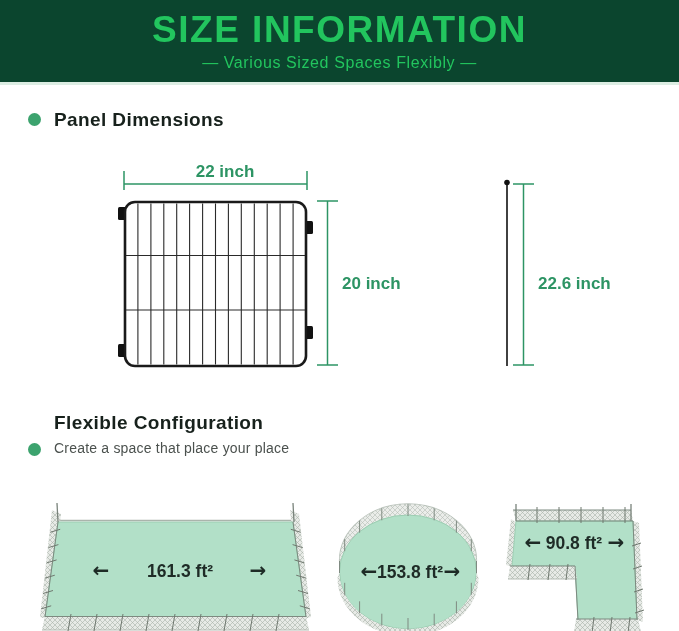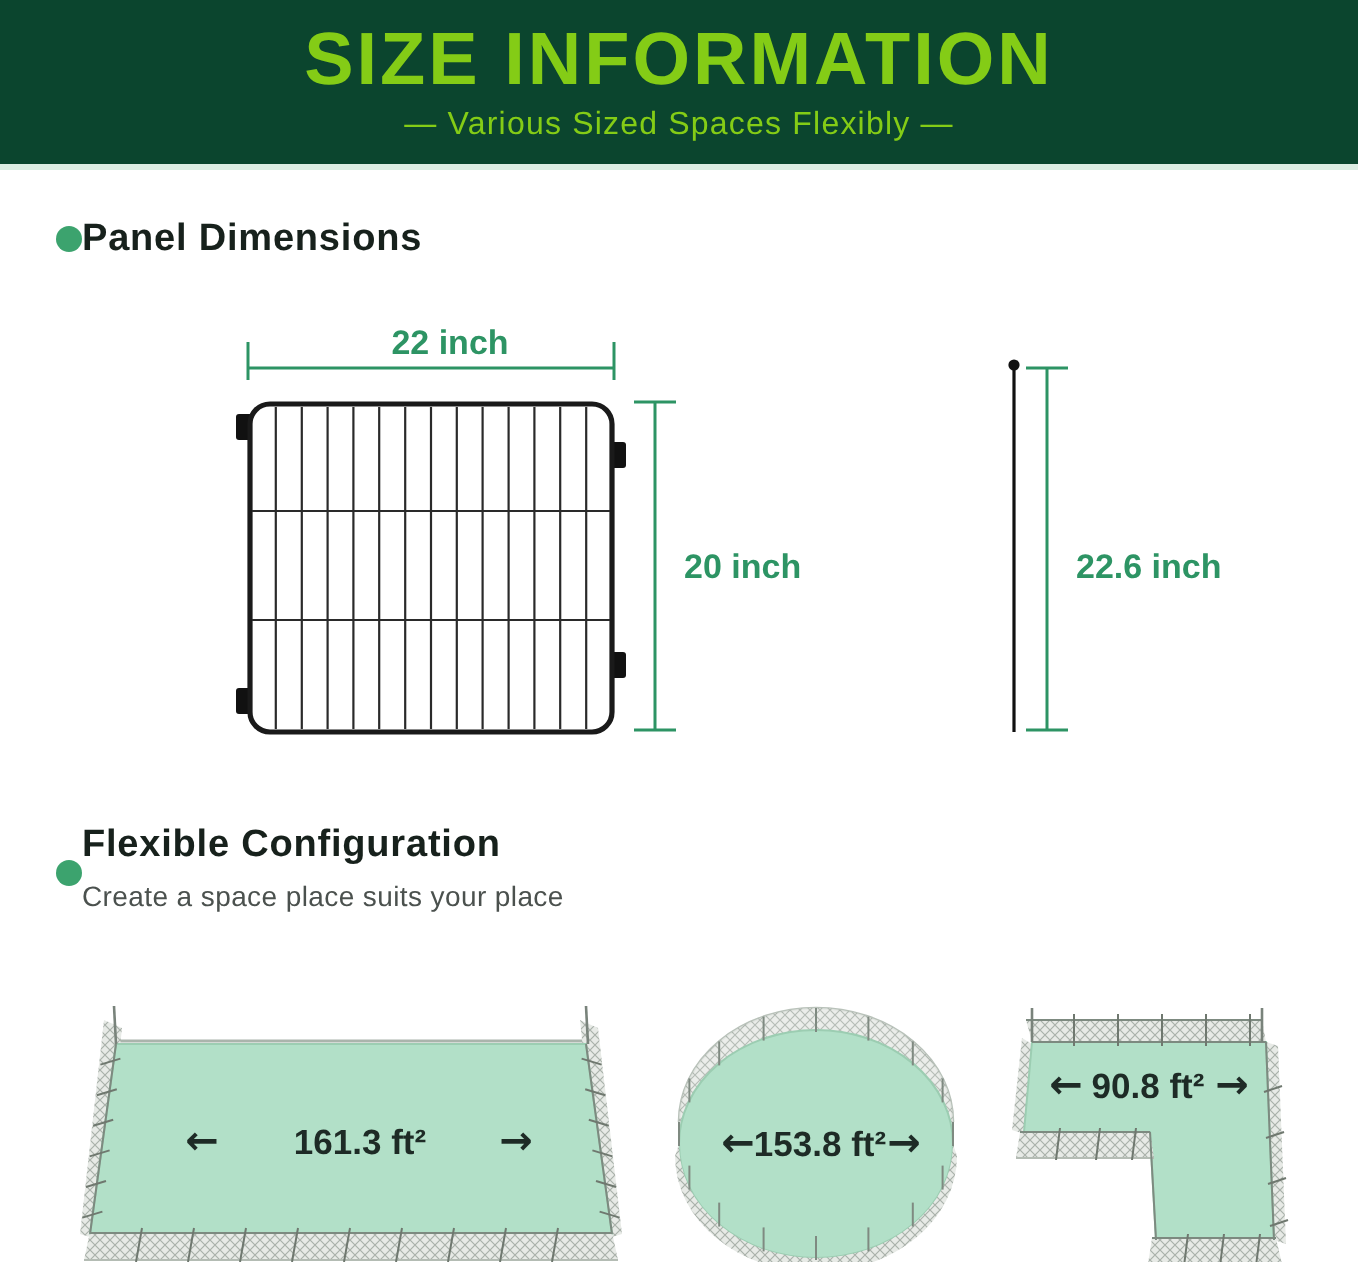--- a/index.html
+++ b/index.html
@@ -1,28 +1,28 @@
 <!DOCTYPE html>
 <html><head>
 <meta charset="utf-8">
 <style>
   html,body{margin:0;padding:0;background:#fff;}
   .page{position:relative;width:679px;height:631px;background:#ffffff;overflow:hidden;
         font-family:"Liberation Sans",sans-serif;}
   
   .header{position:absolute;left:0;top:0;width:679px;height:82px;background:#0b452e;
-          border-bottom:3px solid #dcede3;text-align:center;color:#84cc16;}
+          border-bottom:3px solid #dcede3;text-align:center;color:#22c55e;}
   .header .title{margin:9px 0 0;font-size:37px;font-weight:700;letter-spacing:1.5px;}
   .header .subtitle{margin:3px 12px 0;font-size:16px;font-weight:500;letter-spacing:0.6px;}
   
-  .section-head{position:absolute;display:flex;}
+  .section-head{position:absolute;display:flex;gap:13px;}
   .bullet{width:13px;height:13px;border-radius:50%;background:#3ca36e;flex:0 0 auto;}
   .section-title{font-size:19px;font-weight:600;color:#17211c;letter-spacing:0.4px;margin:0;line-height:1;}
   #sec1{left:28px;top:110px;align-items:center;}
-  #sec2{left:28px;top:413px;align-items:center;}
+  #sec2{left:28px;top:413px;align-items:flex-end;}
   #sec2 .bullet{margin-top:4px;}
   .section-sub{font-size:14px;color:#4b514e;margin:8px 0 0;letter-spacing:0.2px;}
   
   svg{position:absolute;left:0;display:block;}
   #panel-svg{top:148px;}
   #config-svg{top:478px;}
   .dim-label{font-family:"Liberation Sans",sans-serif;font-weight:700;font-size:17px;fill:#2d9464;}
   .area-label{font-family:"Liberation Sans",sans-serif;font-weight:700;font-size:17.5px;fill:#1e2b26;}
   .arrow-glyph{font-family:"DejaVu Sans",sans-serif;font-weight:700;font-size:20px;fill:#1e2b26;}
   .dim-line{stroke:#2d9464;stroke-width:1.5;}
@@ -94,21 +94,21 @@
       <line x1="513" y1="365" x2="534" y2="365" class="dim-line"></line>
       <line x1="523.5" y1="184" x2="523.5" y2="365" class="dim-line"></line>
       <text x="538" y="289" text-anchor="start" class="dim-label">22.6 inch</text>
     </g>
   </svg>
 
   <div class="section-head" id="sec2">
     <span class="bullet"></span>
     <div>
       <h2 class="section-title">Flexible Configuration</h2>
-      <p class="section-sub">Create a space place suits your place</p>
+      <p class="section-sub">Create a space that place your place</p>
     </div>
   </div>
 
   <svg id="config-svg" width="679" height="153" viewBox="0 478 679 153">
     <defs>
       <pattern id="mesh" width="5" height="5" patternUnits="userSpaceOnUse">
         <rect width="5" height="5" fill="#e7eae6"></rect>
         <path d="M0,5 L5,0 M0,0 L5,5" stroke="#a9b1aa" stroke-width="0.6"></path>
       </pattern>
     </defs>

